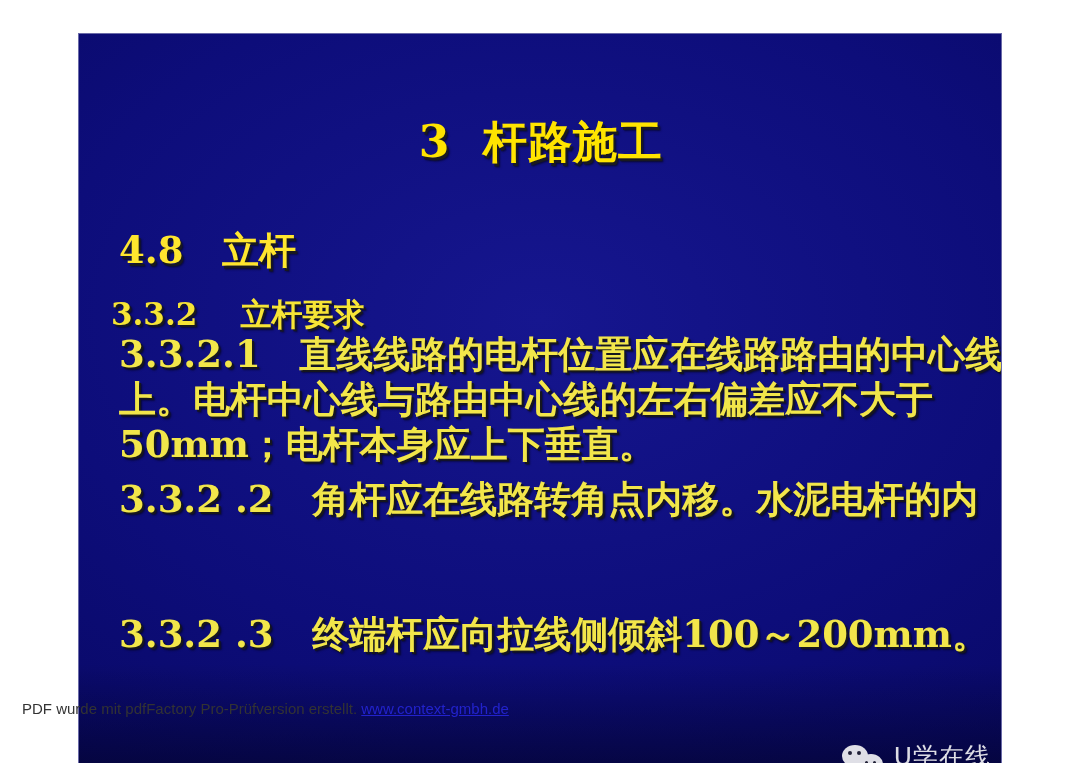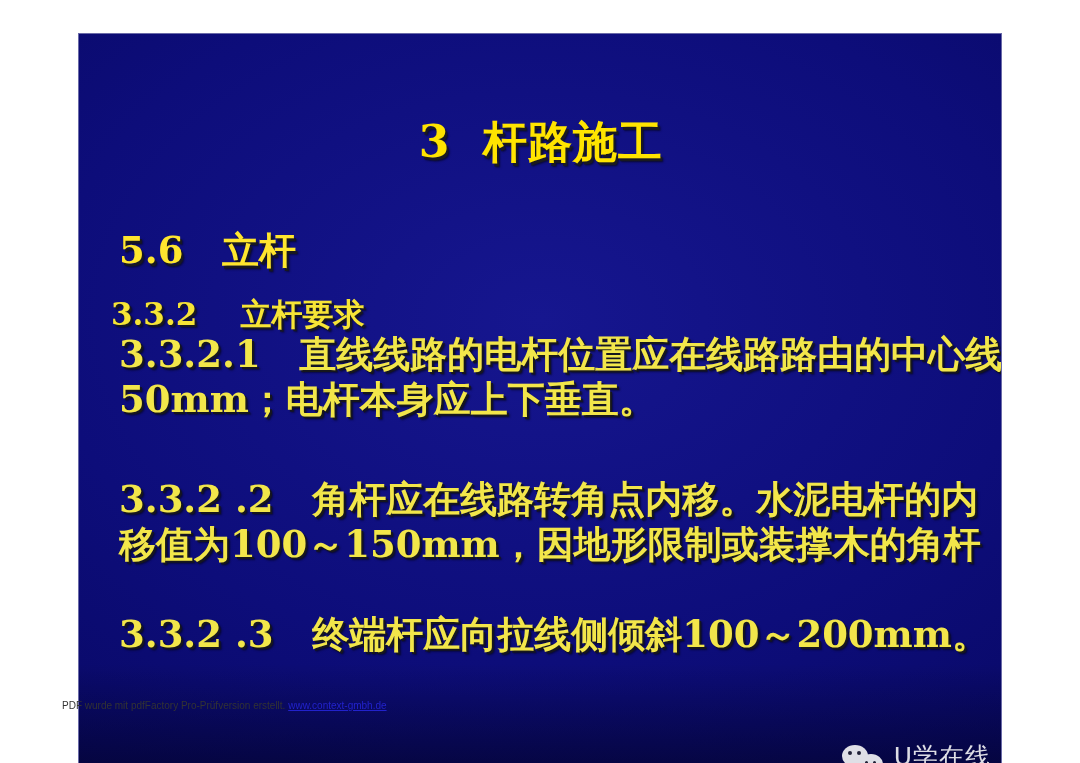--- a/index.html
+++ b/index.html
@@ -168,51 +168,50 @@
     white-space: pre;
     line-height: 1;
   }
 
   
   #footer {
     position: absolute;
     left: 22px;
     top: 700px;
     font-family: "Liberation Sans", "DejaVu Sans", sans-serif;
-    font-size: 10px;
+    font-size: 15px;
     color: #333333;
     white-space: pre;
-    margin-left: 40px;
   }
   #footer .fl {
     color: #2222cc;
     text-decoration: underline;
   }
 </style>
 </head>
 <body>
 
 <div id="slide">
 
   <div class="layer">
 
     <div class="slide-title">3  杆路施工</div>
 
-    <div class="h2">5.6   立杆</div>
+    <div class="h2">4.8   立杆</div>
 
     <div class="h3">3.3.2    立杆要求</div>
 
     <div class="body-block" id="para-1">
       <span class="ln">3.3.2.1   直线线路的电杆位置应在线路路由的中心线</span>
+      <span class="ln">上。电杆中心线与路由中心线的左右偏差应不大于</span>
       <span class="ln">50mm；电杆本身应上下垂直。</span>
     </div>
 
     <div class="body-block" id="para-2">
       <span class="ln">3.3.2 .2   角杆应在线路转角点内移。水泥电杆的内</span>
-      <span class="ln">移值为100～150mm，因地形限制或装撑木的角杆</span>
     </div>
 
     <div class="body-block" id="para-3">
       <span class="ln">3.3.2 .3   终端杆应向拉线侧倾斜100～200mm。</span>
     </div>
 
   </div>
 
   <div id="watermark">
     <span class="wechat-icon">

